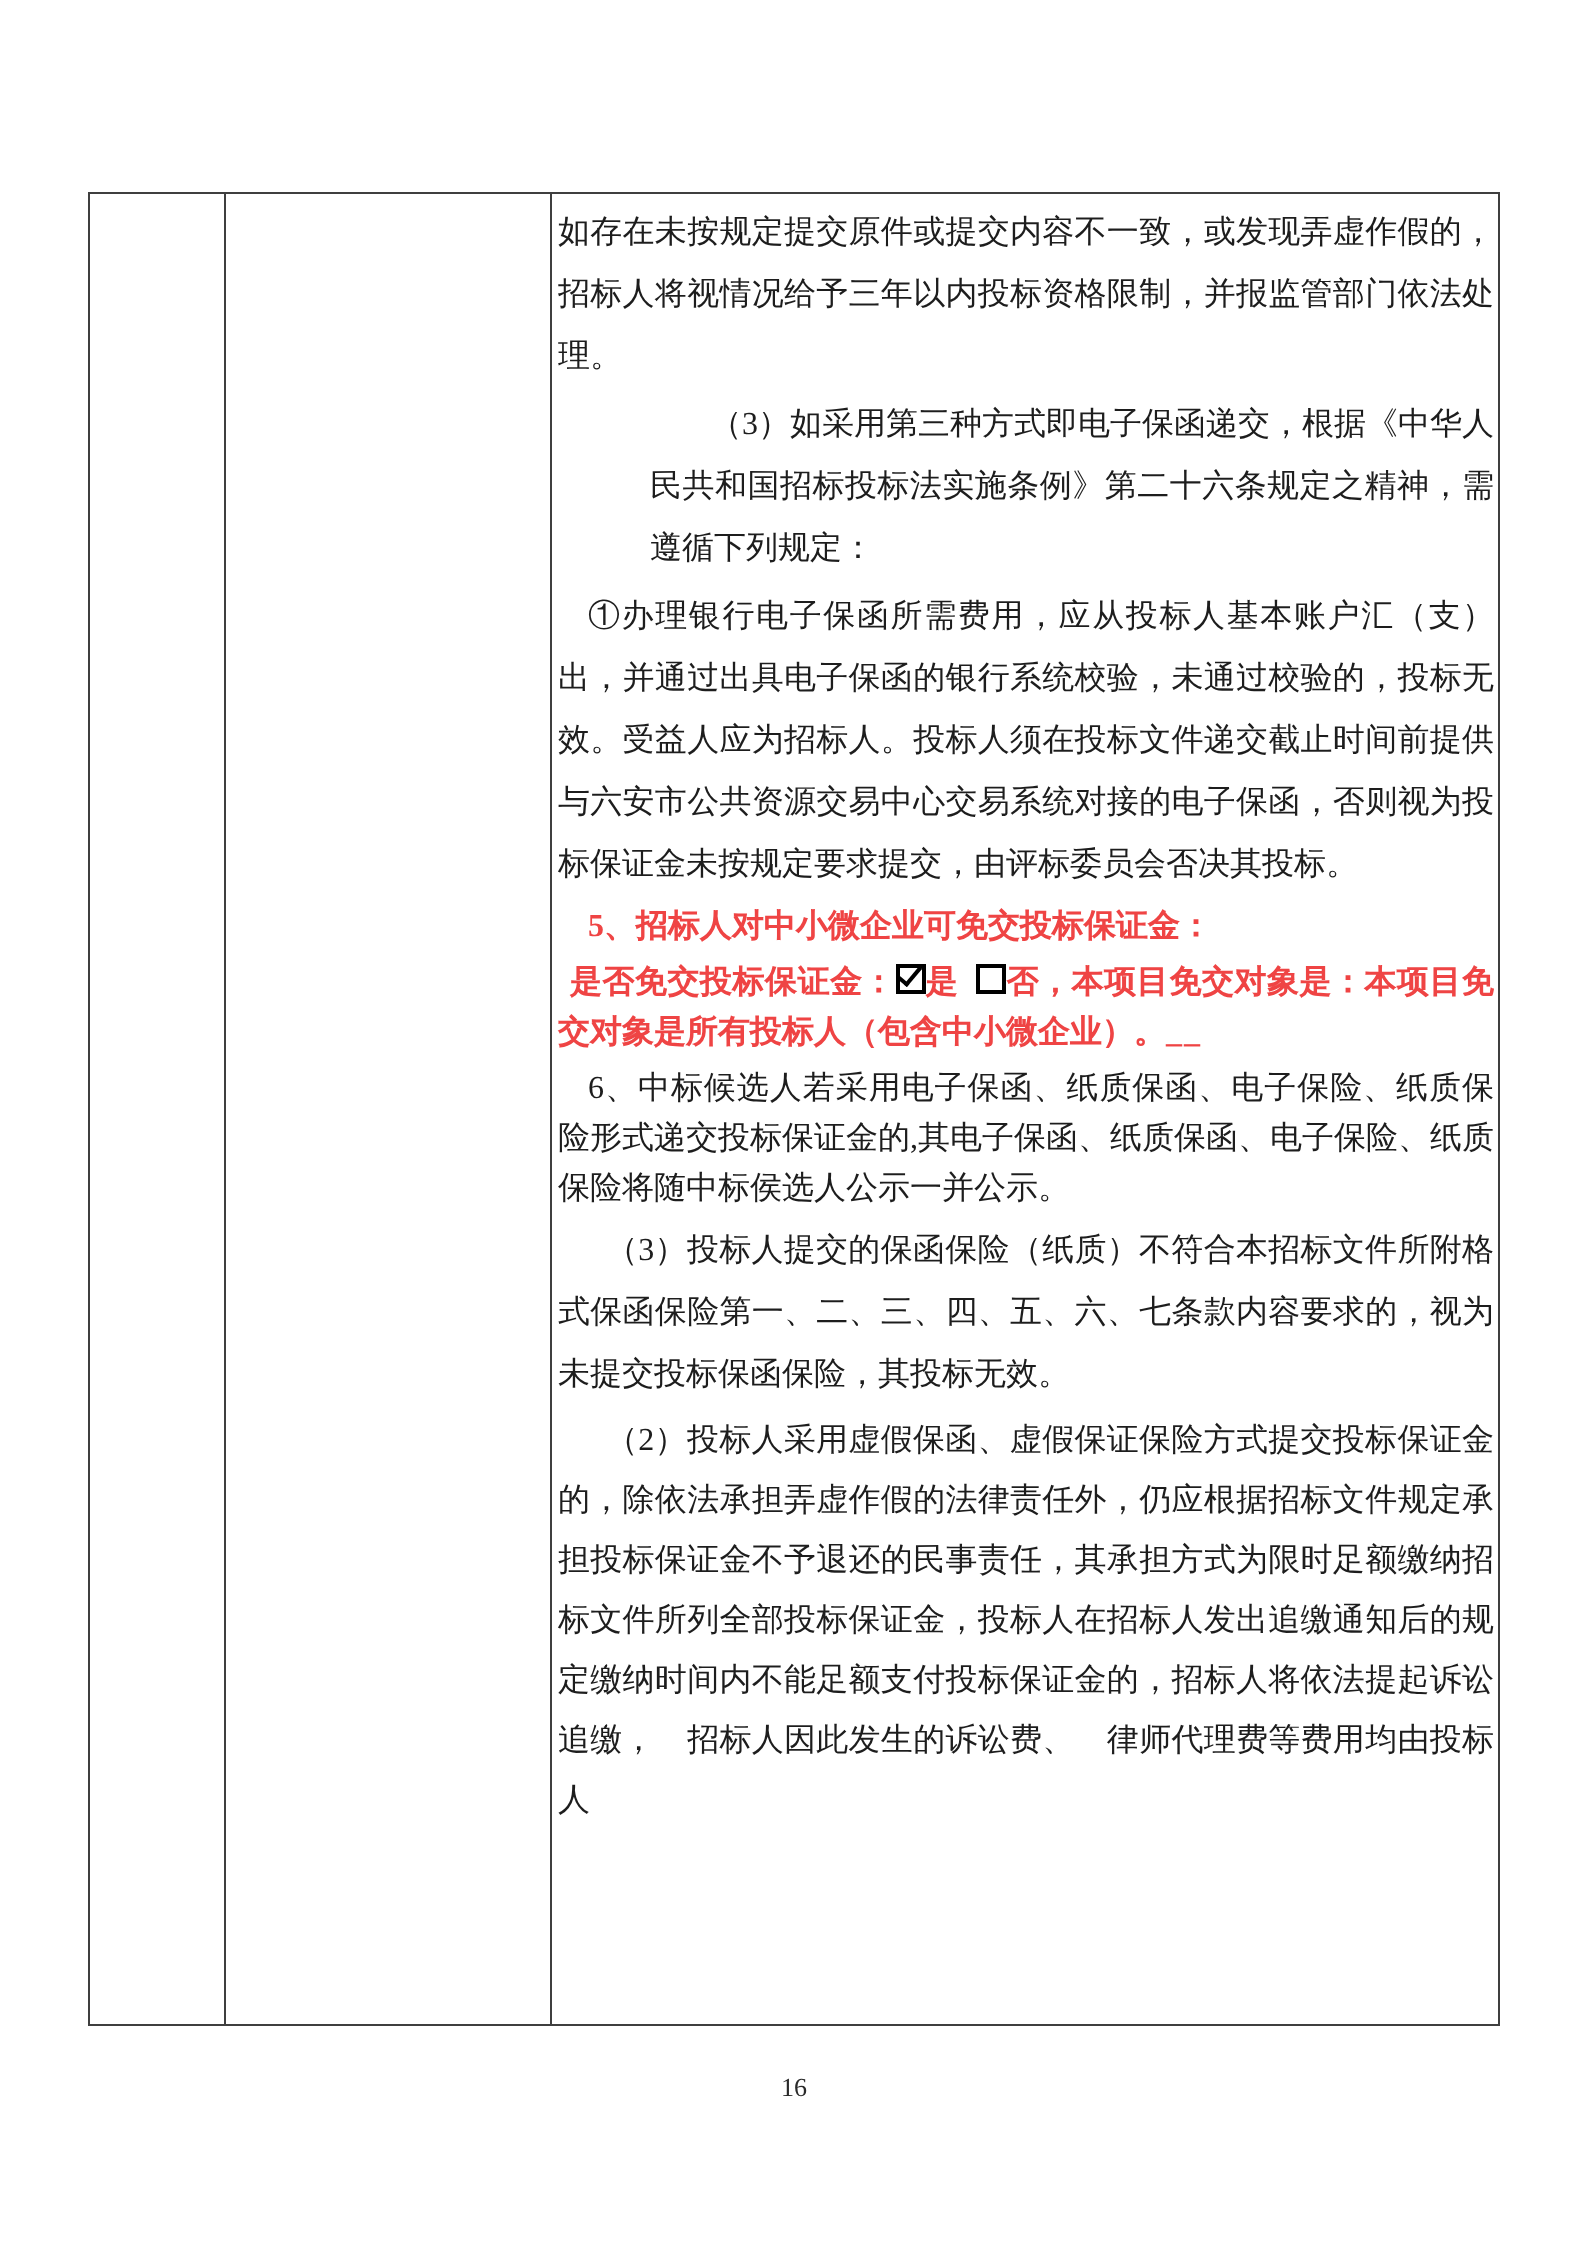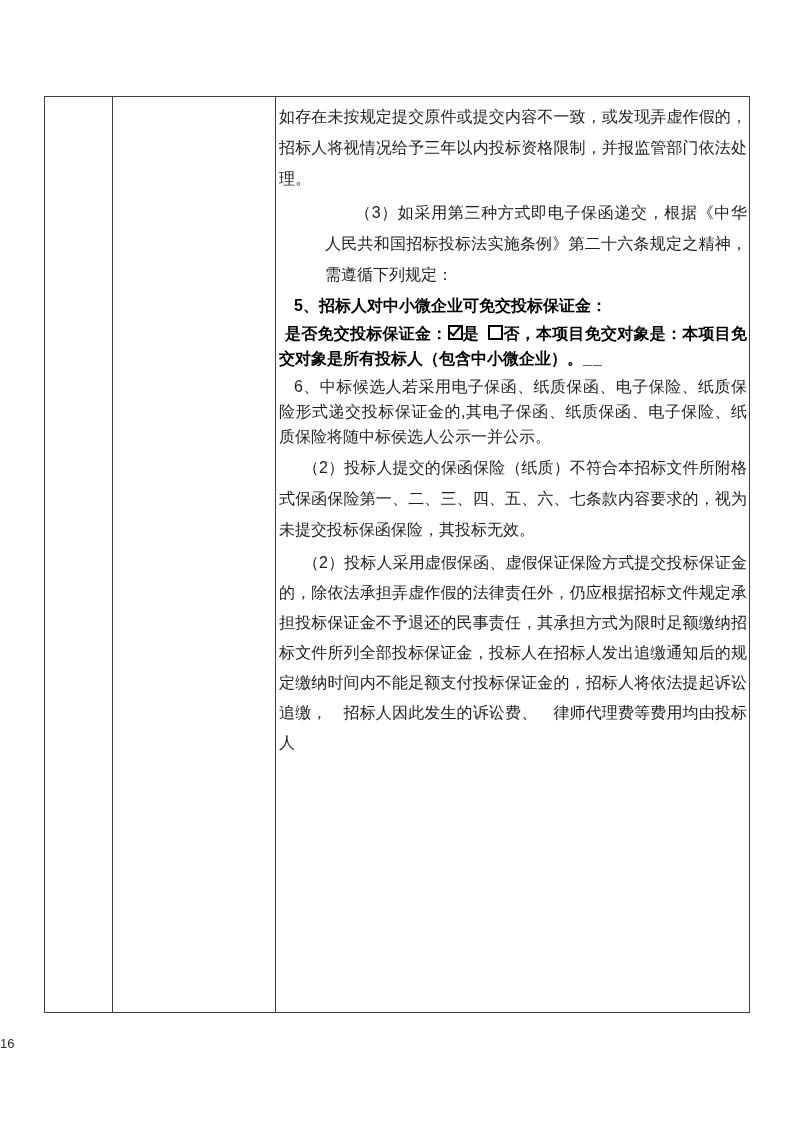--- a/index.html
+++ b/index.html
@@ -1,20 +1,20 @@
 <!DOCTYPE html>
 <html><head>
 <meta charset="utf-8">
 <style>
   html,body{margin:0;padding:0;background:#888;}
   .page{
     position:relative;
     width:794px;height:1122px;
     background:#ffffff;
-    font-family:Liberation Sans, sans-serif;
+    font-family:Liberation Serif, serif;
     color:#1d1d1d;
     overflow:hidden;
   }
   .doc-table{
     position:absolute;left:44px;top:96px;
     width:706px;height:917px;
     border:1px solid #3f3f3f;
     display:flex;
     box-sizing:border-box;
     background:#fff;
@@ -27,69 +27,70 @@
     margin:3px 0 0 0;
     font-size:16px;
     text-align:justify;
     word-break:break-all;
   }
   .c3 .para:first-child{margin-top:0;}
   .lh-w{line-height:31px;}
   .lh-t{line-height:25px;}
   .lh-x{line-height:30px;}
   .jl{text-align-last:justify;}
-  .bold{font-weight:bold;color:#000000;}
+  .bold{font-weight:bold;color:#ef4444;}
   .ind-1{text-indent:15px;}
   .ind-15{text-indent:24px;}
   .ind-2{text-indent:30px;margin-left:46px;}
   .ind-q{text-indent:6px;}
   .cbox{
     display:inline-block;width:11px;height:11px;
     border:2px solid #000;position:relative;
     vertical-align:-1px;text-indent:0;
   }
   .cbox.checked::after{
     content:"";position:absolute;left:2px;top:-3px;
     width:4px;height:10px;
     border:solid #000;border-width:0 2px 2px 0;
     transform:rotate(40deg);
   }
   .cb-gap{display:inline-block;width:9px;}
   .blank{font-weight:bold;letter-spacing:1px;}
   .pageno{
     position:absolute;left:0;top:1036px;width:794px;
-    font-size:13px;color:#2a2a2a;
+    text-align:center;font-size:13px;color:#2a2a2a;
   }
 </style>
 </head>
 <body>
 
 <div class="page">
 
   <div class="doc-table">
     <div class="cell c1"></div>
     <div class="cell c2"></div>
     <div class="cell c3">
 
       <p class="para lh-w">如存在未按规定提交原件或提交内容不一致，或发现弄虚作假的，招标人将视情况给予三年以内投标资格限制，并报监管部门依法处理。</p>
 
       <p class="para lh-w ind-2">（3）如采用第三种方式即电子保函递交，根据《中华人民共和国招标投标法实施条例》第二十六条规定之精神，需遵循下列规定：</p>
 
+      <p class="para lh-w ind-1">①办理银行电子保函所需费用，应从投标人基本账户汇（支）出，并通过出具电子保函的银行系统校验，未通过校验的，投标无效。受益人应为招标人。投标人须在投标文件递交截止时间前提供与六安市公共资源交易中心交易系统对接的电子保函，否则视为投标保证金未按规定要求提交，由评标委员会否决其投标。</p>
 
 
       <p class="para lh-t ind-1 bold">5、招标人对中小微企业可免交投标保证金：</p>
 
       <p class="para lh-t ind-q bold">
         <span>是否免交投标保证金：</span><span class="cbox checked"></span><span>是</span><span class="cb-gap"></span><span class="cbox"></span><span>否</span><span>，本项目免交对象是：本项目免交对象是所有投标人（包含中小微企业）。</span><span class="blank">__</span>
       </p>
 
       <p class="para lh-t ind-1">6、中标候选人若采用电子保函、纸质保函、电子保险、纸质保险形式递交投标保证金的,其电子保函、纸质保函、电子保险、纸质保险将随中标侯选人公示一并公示。</p>
 
 
-      <p class="para lh-w ind-15">（2）投标人提交的保函保险（纸质）不符合本招标文件所附格式保函保险第一、二、三、四、五、六、七条款内容要求的，视为未提交投标保函保险，其投标无效。</p>
+      <p class="para lh-w ind-15">（3）投标人提交的保函保险（纸质）不符合本招标文件所附格式保函保险第一、二、三、四、五、六、七条款内容要求的，视为未提交投标保函保险，其投标无效。</p>
 
       <p class="para lh-x ind-15 jl">（2）投标人采用虚假保函、虚假保证保险方式提交投标保证金的，除依法承担弄虚作假的法律责任外，仍应根据招标文件规定承担投标保证金不予退还的民事责任，其承担方式为限时足额缴纳招标文件所列全部投标保证金，投标人在招标人发出追缴通知后的规定缴纳时间内不能足额支付投标保证金的，招标人将依法提起诉讼追缴，　招标人因此发生的诉讼费、　律师代理费等费用均由投标人</p>
 
     </div>
   </div>
 
   <div class="pageno">16</div>
 
 </div>
 

